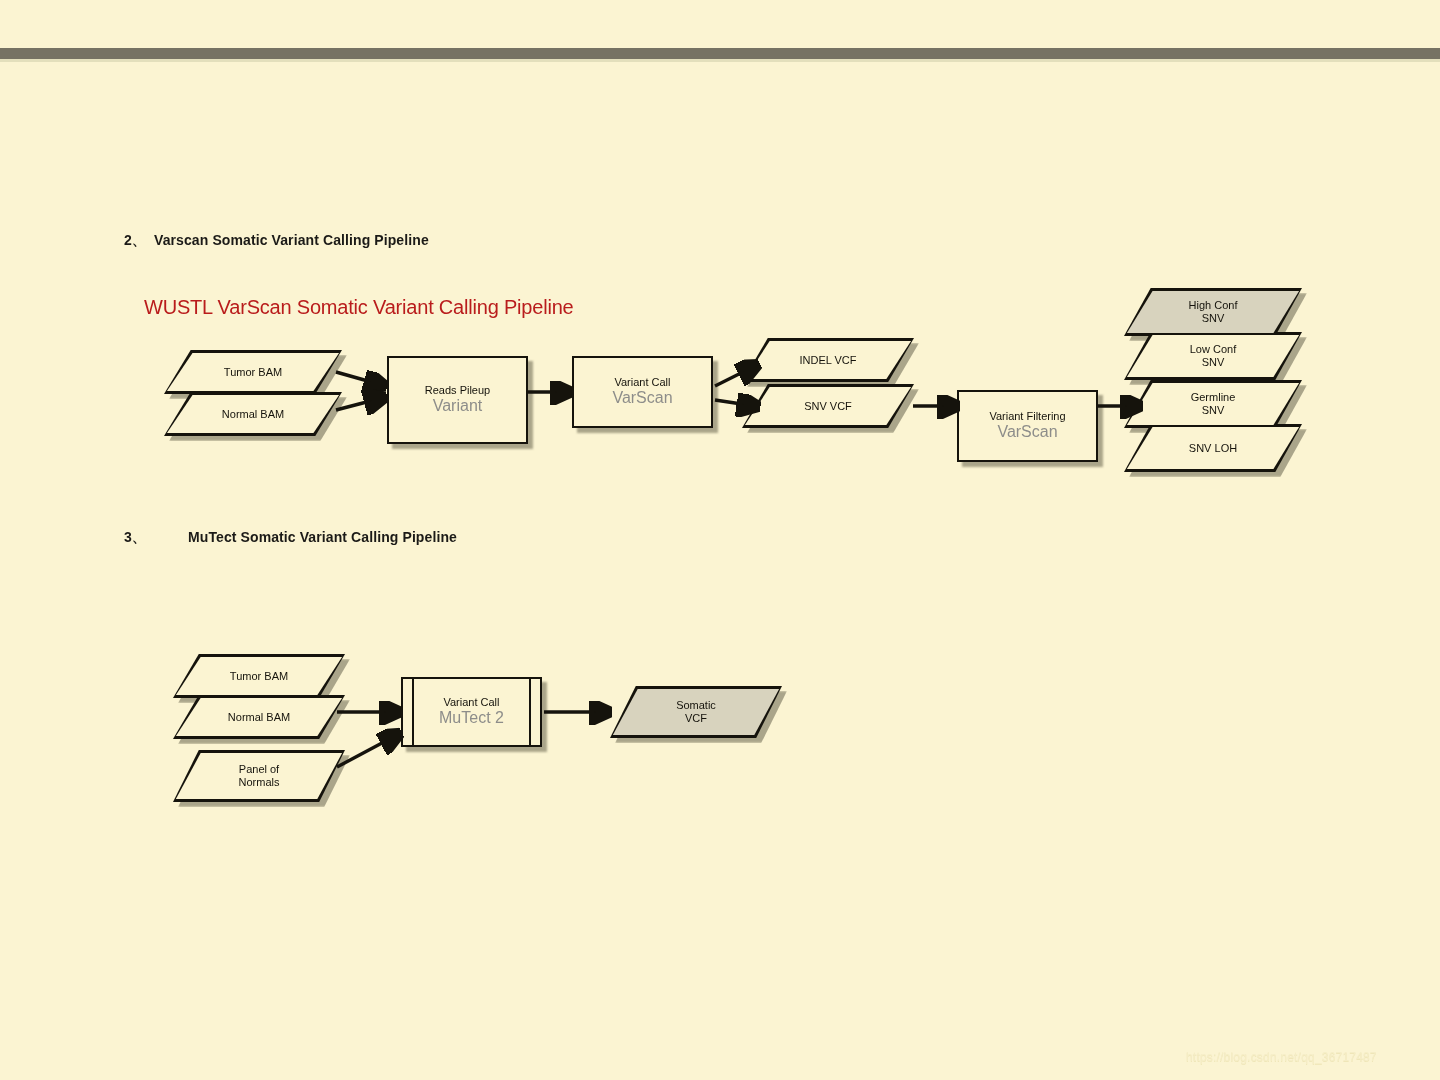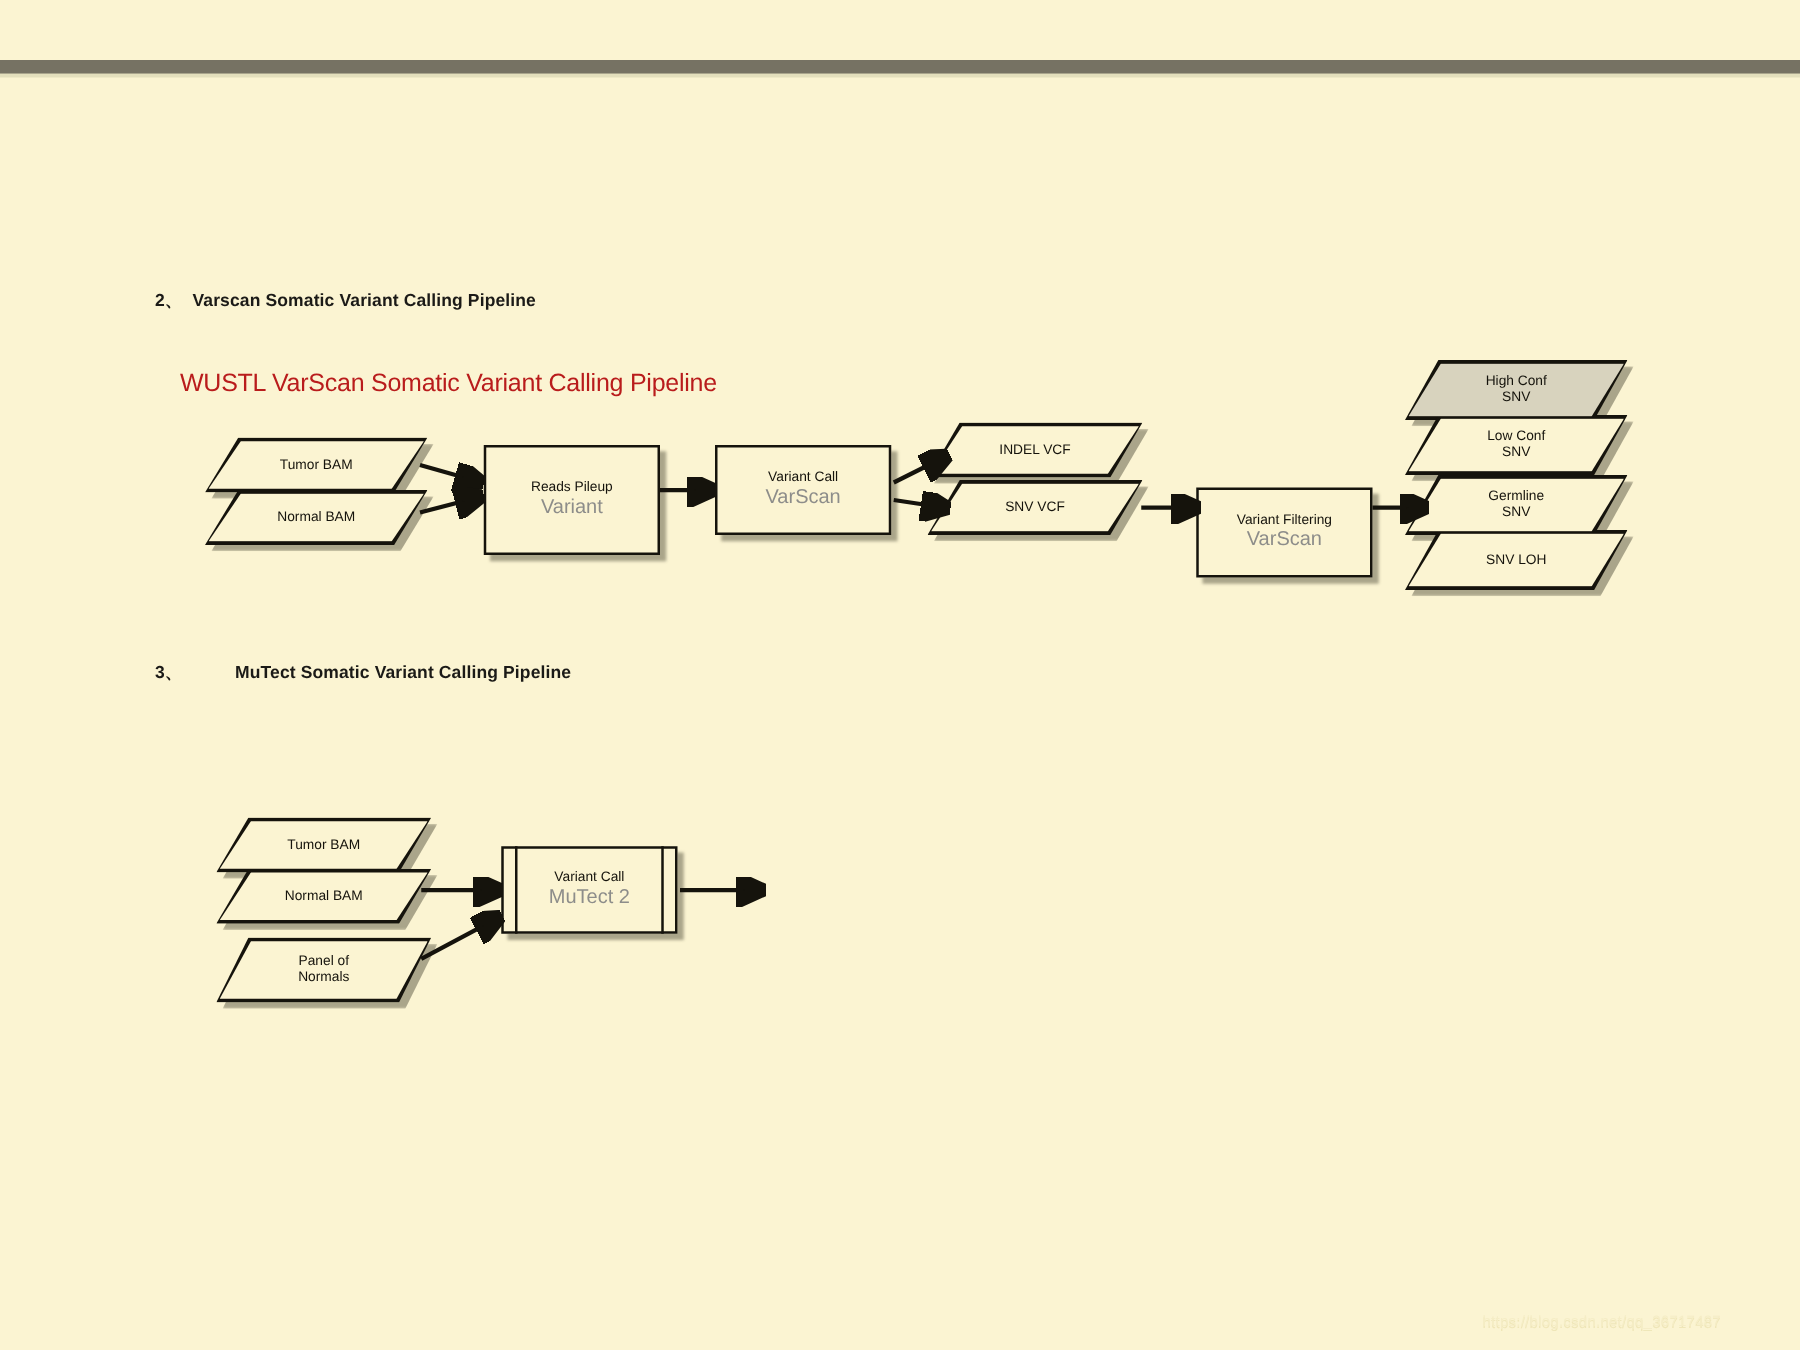--- a/index.html
+++ b/index.html
@@ -372,16 +372,25 @@
     <div class="shadow"></div>
     <div class="body"></div>
     <div class="bar left"></div>
     <div class="bar right"></div>
     <div class="label">
       <span class="primary">Variant Call</span>
       <span class="secondary">MuTect 2</span>
     </div>
   </div>
 
+  <div class="node data highlight" style="left:455px; top:84px; width:172px; height:52px;">
+    <div class="shadow"></div>
+    <div class="body"></div>
+    <div class="fill"></div>
+    <div class="label">
+      <span class="primary">Somatic</span>
+      <span class="primary">VCF</span>
+    </div>
+  </div>
 
 </div>
 
 <div id="watermark">https://blog.csdn.net/qq_36717487</div>
 
 </body></html>

